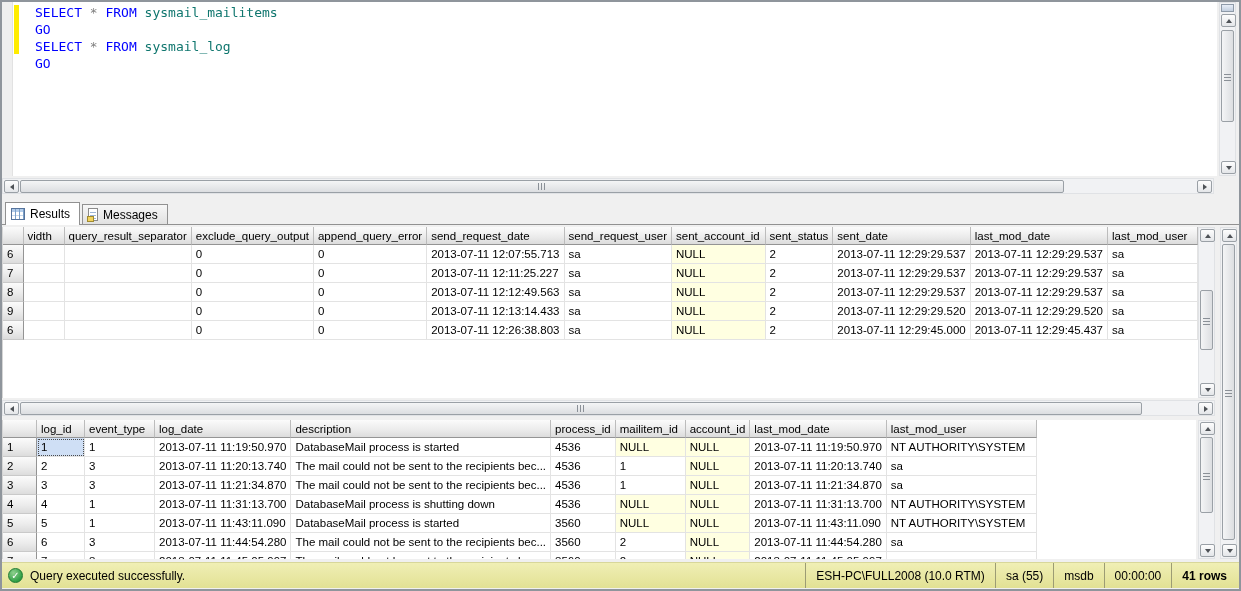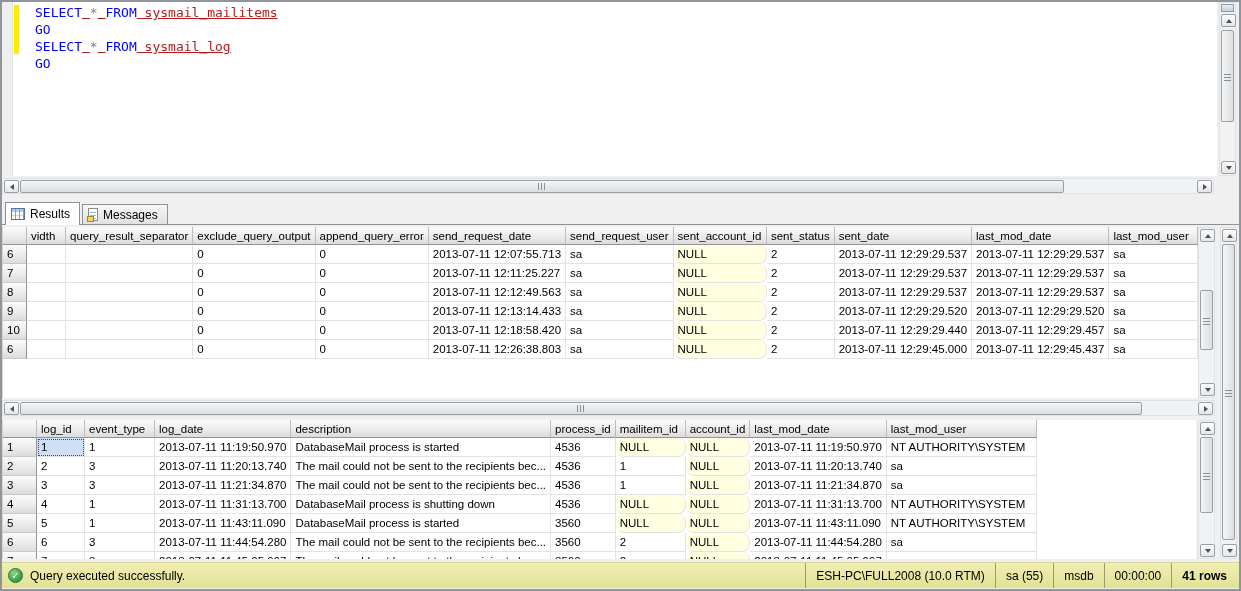--- a/index.html
+++ b/index.html
@@ -6,21 +6,21 @@
   body{background:#d4d0c8;font-family:"Liberation Sans",sans-serif;}
   #window{position:relative;width:1241px;height:591px;background:#f0f0f0;border:2px solid #8f959c;box-sizing:border-box;overflow:hidden;}
 
   
   .editor-pane{position:absolute;left:0;top:0;width:1215px;height:174px;background:#fff;}
   .editor-margin{position:absolute;left:0;top:0;width:10px;height:174px;background:#efefef;border-right:1px solid #e2e2e2;}
   .change-bar{position:absolute;left:12px;top:3px;width:5px;height:49px;background:#ffec00;}
   .editor-code{position:absolute;left:33px;top:2px;font:13px "DejaVu Sans Mono","Liberation Mono",monospace;line-height:17px;white-space:pre;}
   .tok-kw{color:#0000ff;}
   .tok-op{color:#808080;}
-  .tok-id{color:#b91c1c;text-decoration:underline;}
+  .tok-id{color:#0f766e;}
 
   
   .sb{position:absolute;background:#f1f2f4;border:1px solid #e0e2e5;box-sizing:border-box;}
   .sb-btn{position:absolute;width:15px;height:13px;background:linear-gradient(#fdfdfd,#e4e6e9);border:1px solid #9aa0a6;border-radius:2px;box-sizing:border-box;display:flex;align-items:center;justify-content:center;}
   .sb-thumb{position:absolute;background:linear-gradient(90deg,#f4f5f6,#dcdee1);border:1px solid #9aa0a6;border-radius:2px;box-sizing:border-box;display:flex;align-items:center;justify-content:center;}
   .sb.h .sb-thumb{background:linear-gradient(#f4f5f6,#dcdee1);}
   .arr{width:0;height:0;border-style:solid;}
   .arr.up{border-width:0 3.5px 4px 3.5px;border-color:transparent transparent #4e5257 transparent;}
   .arr.down{border-width:4px 3.5px 0 3.5px;border-color:#4e5257 transparent transparent transparent;}
   .arr.left{border-width:3.5px 4px 3.5px 0;border-color:transparent #4e5257 transparent transparent;}
@@ -47,21 +47,21 @@
   
   .results-body{position:absolute;left:0;top:223px;width:1237px;height:336px;background:#f0f0f0;}
   .grid-viewport{position:absolute;background:#fff;overflow:hidden;border-left:1px solid #d5d5d5;box-sizing:border-box;}
   #grid1-viewport{left:0;top:2px;width:1196px;height:171px;}
   #grid2-viewport{left:0;top:195px;width:1194px;height:139px;}
   table.grid{border-collapse:separate;border-spacing:0;table-layout:fixed;font:11.5px "Liberation Sans",sans-serif;color:#000;}
   .grid th,.grid td{overflow:hidden;white-space:nowrap;padding:0 4px;text-align:left;font-weight:normal;box-sizing:content-box;}
   .grid thead th{height:17px;background:linear-gradient(#fbfbfb,#ececec 55%,#dcdcdc);border-right:1px solid #bcbcbc;border-bottom:1px solid #949494;}
   .grid tbody th{height:18px;background:linear-gradient(#fbfbfb,#ececec 55%,#dcdcdc);border-right:1px solid #949494;border-bottom:1px solid #c9c9c9;}
   .grid td{height:18px;border-right:1px solid #e3e3e3;border-bottom:1px solid #e3e3e3;background:#fff;}
-  .grid td.null{background:#ffffe1;border-radius:8px;}
+  .grid td.null{background:#ffffe1;}
   .grid td.selected{background:#cfdff5;outline:1px dotted #4a4a4a;outline-offset:-2px;}
 
   
   .statusbar{position:absolute;left:0;top:560px;width:1237px;height:26px;background:linear-gradient(#f0efb5,#e2e194);border-top:1px solid #d8d79a;box-sizing:border-box;display:flex;align-items:center;font-size:12px;color:#000;}
   .status-msg{flex:1;display:flex;align-items:center;}
   .check-icon{width:15px;height:15px;border-radius:50%;background:radial-gradient(circle at 35% 30%,#8ed08e,#2f9e44 72%);border:1px solid #1f7a33;color:#fff;font-size:10px;line-height:14px;text-align:center;margin:0 7px 0 6px;box-sizing:border-box;}
   .status-seg{height:100%;display:flex;align-items:center;border-left:1px solid #9c9c74;padding:0 10px;text-align:center;}
   .status-seg:last-child{padding-right:12px;font-weight:bold;}
 </style>
 </head>
@@ -198,34 +198,20 @@
               <td>0</td>
               <td>2013-07-11 12:13:14.433</td>
               <td>sa</td>
               <td class="null">NULL</td>
               <td>2</td>
               <td>2013-07-11 12:29:29.520</td>
               <td>2013-07-11 12:29:29.520</td>
               <td>sa</td>
             </tr>
             <tr>
-              <th>10</th>
-              <td></td>
-              <td></td>
-              <td>0</td>
-              <td>0</td>
-              <td>2013-07-11 12:18:58.420</td>
-              <td>sa</td>
-              <td class="null">NULL</td>
-              <td>2</td>
-              <td>2013-07-11 12:29:29.440</td>
-              <td>2013-07-11 12:29:29.457</td>
-              <td>sa</td>
-            </tr>
-            <tr>
               <th>6</th>
               <td></td>
               <td></td>
               <td>0</td>
               <td>0</td>
               <td>2013-07-11 12:26:38.803</td>
               <td>sa</td>
               <td class="null">NULL</td>
               <td>2</td>
               <td>2013-07-11 12:29:45.000</td>

